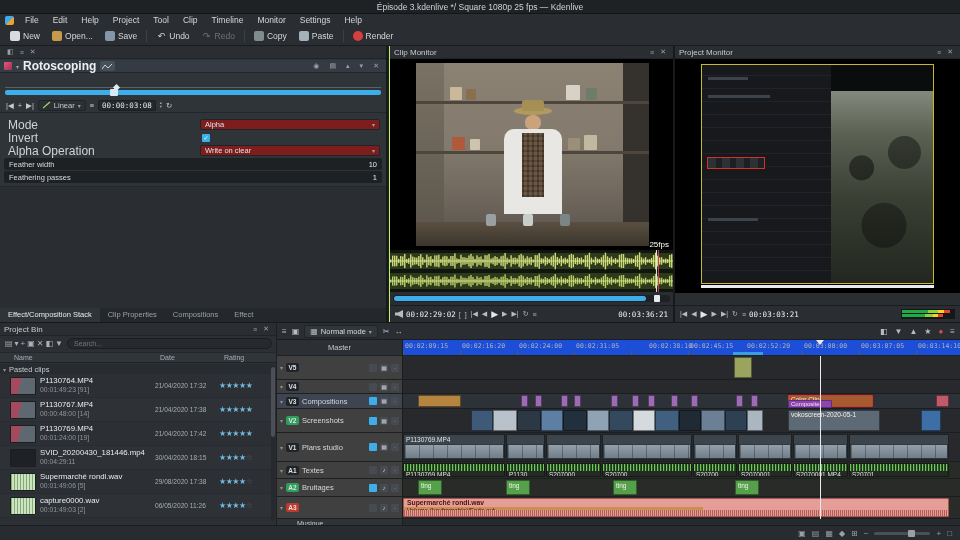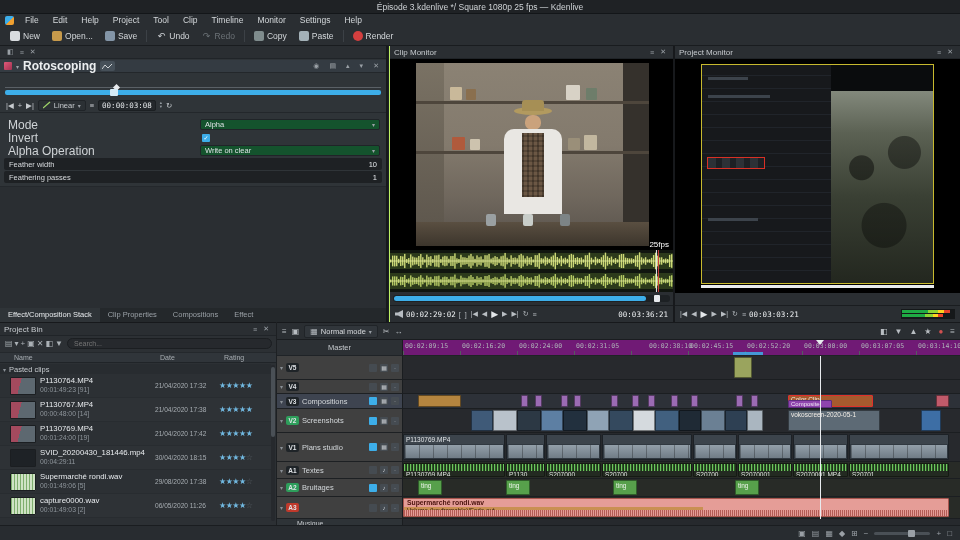--- a/index.html
+++ b/index.html
@@ -38,21 +38,21 @@
   #kf-zoom{position:absolute;left:5px;right:5px;top:44px;height:5px;background:#3daee9;border-radius:2px;}
   .kf-handle{position:absolute;left:28%;top:-1px;width:8px;height:7px;background:#d6ebf7;border-radius:1px;}
   #fx-transport{position:absolute;left:0;right:0;top:52px;height:15px;display:flex;align-items:center;gap:4px;padding:0 6px;border-bottom:1px solid #23272b;font-size:7.5px;color:#c6cace;}
   .tr-ico{font-size:7.5px;color:#c6cace;}
   .fx-dd{display:flex;align-items:center;gap:3px;background:#2b3034;border:1px solid #202428;border-radius:2px;padding:0 4px;height:11px;font-size:7.5px;}
   .fx-tc{background:#24282c;border:1px solid #1b1f22;border-radius:2px;padding:0 3px;height:11px;line-height:10px;font-size:7.5px;color:#e4e7ea;}
   .spin{display:flex;flex-direction:column;font-size:4.5px;line-height:4px;color:#9aa0a6;}
   #ep-params{position:absolute;left:0;right:0;top:72px;}
   .ep-row{position:relative;height:13px;display:flex;align-items:center;}
   .ep-label{position:absolute;left:8px;font-size:12px;color:#cfd3d6;}
-  .ep-dd{position:absolute;left:200px;right:6px;height:11px;background:#14532d;border:1px solid #202428;border-radius:2px;display:flex;align-items:center;padding:0 4px;gap:8px;}
+  .ep-dd{position:absolute;left:200px;right:6px;height:11px;background:#7f1d1d;border:1px solid #202428;border-radius:2px;display:flex;align-items:center;padding:0 4px;gap:8px;}
   .ep-ddtext{font-size:7.5px;color:#dde1e4;flex:1;}
   .ep-cb{position:absolute;left:202px;width:8px;height:8px;border-radius:1px;background:#3daee9;color:#fff;font-size:6px;line-height:8px;text-align:center;}
   .ep-srow{height:12px;margin:1px 0;position:relative;}
   .ep-sbar{position:absolute;left:4px;right:4px;top:0;bottom:0;background:#1e2124;border-radius:2px;display:flex;align-items:center;padding:0 5px;}
   .ep-slabel{font-size:7.5px;color:#d7dadd;flex:1;}
   .ep-sval{font-size:7.5px;color:#e4e7ea;}
   #ep-empty{position:absolute;left:0;right:0;top:140px;bottom:0;background:#2a2e32;border-top:1px solid #24282c;}
 
   
   #dock-tabs{position:absolute;left:0;top:308px;width:388px;height:14px;background:#24282b;display:flex;border-right:2px solid #17191c;}
@@ -131,21 +131,21 @@
   .meter .m{height:3px;background:linear-gradient(90deg,#1faa44 0 55%,#8fd432 55% 75%,#ffd21e 75% 88%,#e8442a 88% 100%);}
 
   
   #timeline{position:absolute;left:277px;top:322px;width:683px;height:203px;background:#26292d;border-top:1px solid #17191c;}
   #tl-toolbar{position:absolute;left:0;top:0;right:0;height:17px;background:#2a2e32;border-bottom:1px solid #1a1d20;
     display:flex;align-items:center;gap:5px;padding:0 5px;}
   .tl-ico{font-size:8px;color:#b8bdc2;}
   .tl-mode{display:flex;align-items:center;gap:3px;background:#31363b;border:1px solid #202428;border-radius:2px;height:13px;padding:0 5px;font-size:7.5px;color:#d7dadd;}
   #tl-master{position:absolute;left:0;top:17px;width:126px;height:16px;background:#2c3034;border-bottom:1px solid #1f2327;border-right:1px solid #1a1d20;
     display:flex;align-items:center;justify-content:center;font-size:7.5px;color:#c6cace;}
-  #tl-ruler{position:absolute;left:126px;top:17px;right:0;height:16px;background:#701a75;border-bottom:1px solid #1f2327;overflow:hidden;}
+  #tl-ruler{position:absolute;left:126px;top:17px;right:0;height:16px;background:#1d4ed8;border-bottom:1px solid #1f2327;overflow:hidden;}
   #tl-ruler .ticks{position:absolute;left:0;right:0;bottom:0;height:4px;
     background:repeating-linear-gradient(90deg,#565b60 0 1px,transparent 1px 57px);}
   .ruler-label{position:absolute;top:2px;font-size:6.5px;color:#aeb3b8;white-space:nowrap;}
   .ruler-zone{position:absolute;bottom:0;height:3px;background:rgba(61,174,233,.85);}
   .ph-tri{position:absolute;top:0;width:0;height:0;border-left:4px solid transparent;border-right:4px solid transparent;border-top:5px solid #e8ebee;}
   #tl-body{position:absolute;left:0;top:33px;right:0;bottom:0;overflow:hidden;}
   .trk-head{position:absolute;left:0;width:126px;background:#404040;border-bottom:1px solid #1d2023;border-right:1px solid #1a1d20;
     display:flex;align-items:center;gap:3px;padding:0 3px;overflow:hidden;}
   .trk-head.active{background:#3e4450;}
   .th-chev{font-size:6px;color:#8a9096;}

